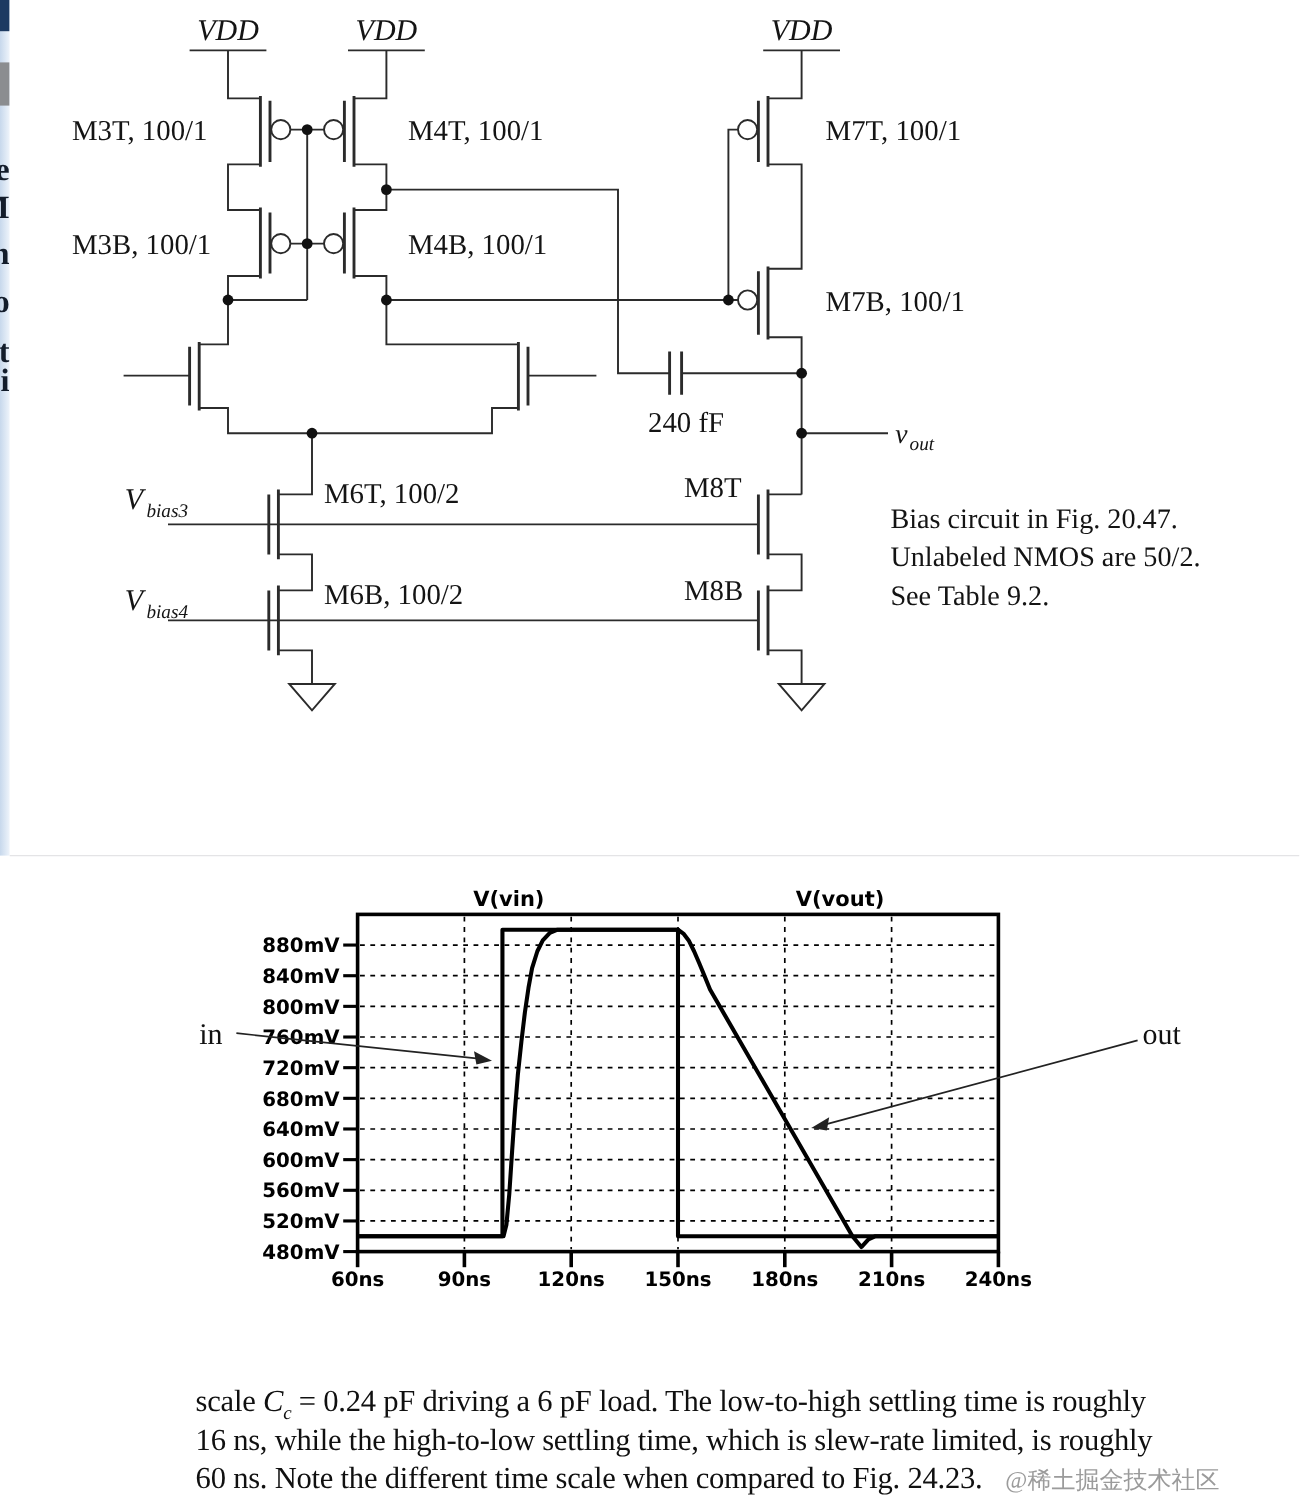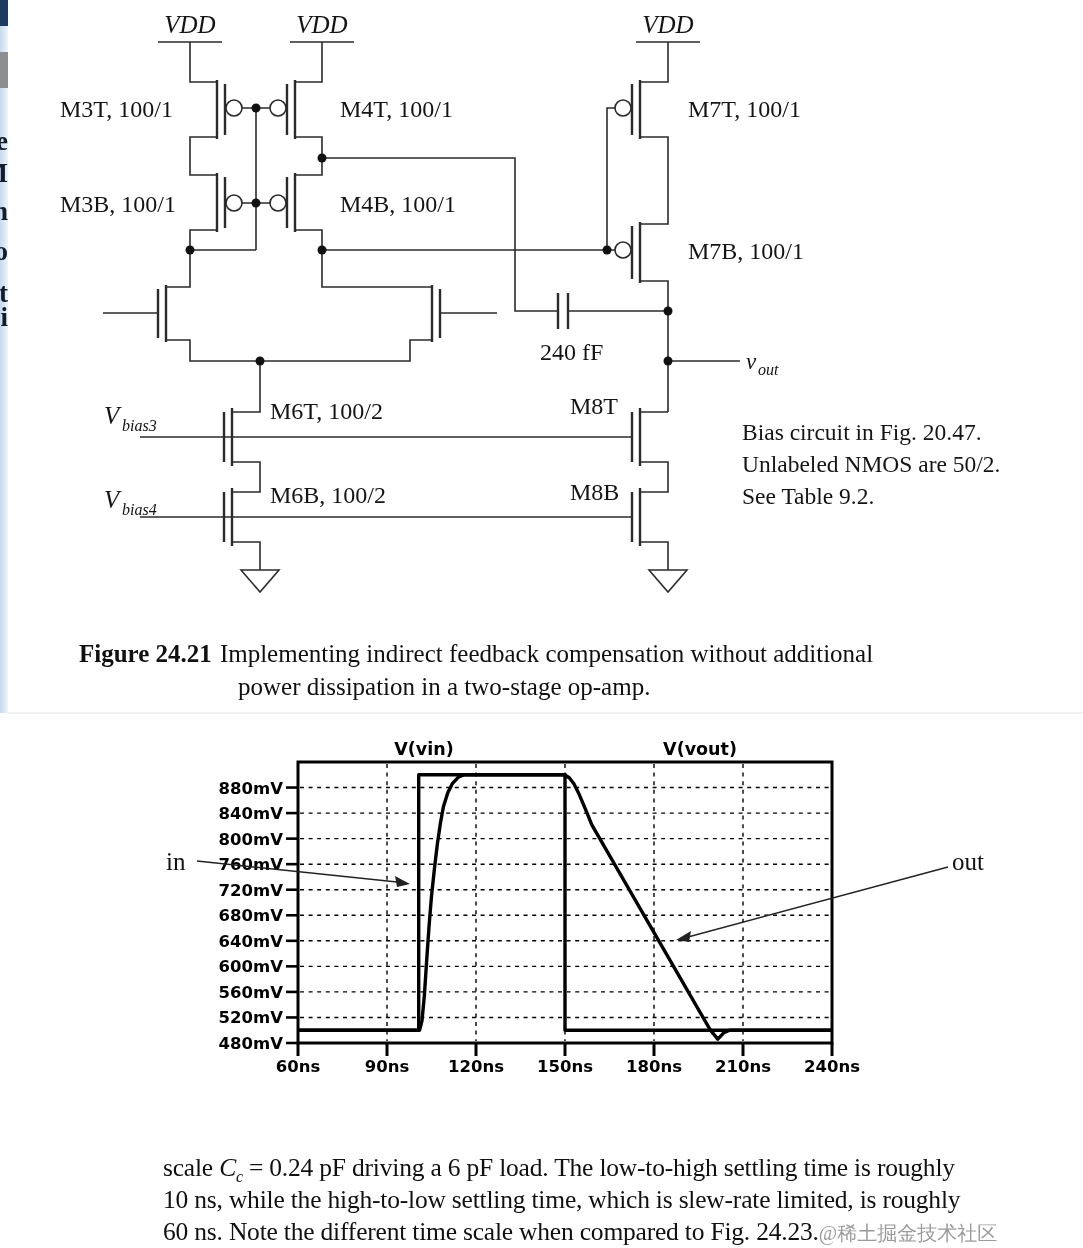--- a/index.html
+++ b/index.html
@@ -42,21 +42,21 @@
 
   
   .cap{position:absolute;white-space:nowrap;font-family:"Liberation Serif",serif;color:#101010;z-index:2;}
   .cap1{font-size:25px;}
   .cap2{font-size:25.5px;letter-spacing:-0.2px;}
   .cap b{font-weight:bold;}
   .gap8{display:inline-block;width:8px;}
   .gap6{display:inline-block;width:6px;}
   .cap sub{font-size:0.62em;font-style:italic;}
   .cap i{font-style:italic;}
-  .watermark{color:#9b9b9b;font-size:20px;letter-spacing:0;margin-left:0;}
+  .watermark{color:#9b9b9b;font-size:20px;letter-spacing:0;margin-left:19px;}
 </style>
 </head>
 <body>
 
 <div class="page">
 
   <div class="sliver">
     <div class="blk-navy"></div>
     <div class="blk-gray"></div>
     <div class="frag" style="top:128px">
@@ -225,30 +225,24 @@
       <text class="inout" x="166" y="870">in</text>
       <line class="arrow" x1="197" y1="861" x2="397" y2="882"></line>
       <polygon class="ahead" points="410,884 395,876 397,887"></polygon>
 
       <text class="inout" x="952" y="870">out</text>
       <line class="arrow" x1="948" y1="867" x2="688" y2="937"></line>
       <polygon class="ahead" points="676,940 691,931 689,942"></polygon>
     </g>
   </svg>
 
-  <div class="cap cap1" style="left:79px;top:640px;">
-    <b>Figure 24.21</b><span class="gap8"></span><span>Implementing indirect feedback compensation without additional</span>
-  </div>
-  <div class="cap cap1" style="left:238px;top:673px;">
-    <span>power dissipation in a two-stage op-amp.</span>
-  </div>
 
   <div class="cap cap2" style="left:163px;top:1153px;">
     <span>scale </span><i>C</i><sub>c</sub><span> = 0.24 pF driving a 6 pF load. The low-to-high settling time is roughly</span>
   </div>
   <div class="cap cap2" style="left:163px;top:1185px;">
-    <span>10 ns, while the high-to-low settling time, which is slew-rate limited, is roughly</span>
+    <span>16 ns, while the high-to-low settling time, which is slew-rate limited, is roughly</span>
   </div>
   <div class="cap cap2" style="left:163px;top:1217px;">
     <span>60 ns. Note the different time scale when compared to Fig. 24.23.</span><span class="watermark">@稀土掘金技术社区</span>
   </div>
 
 </div>
 
 </body></html>

